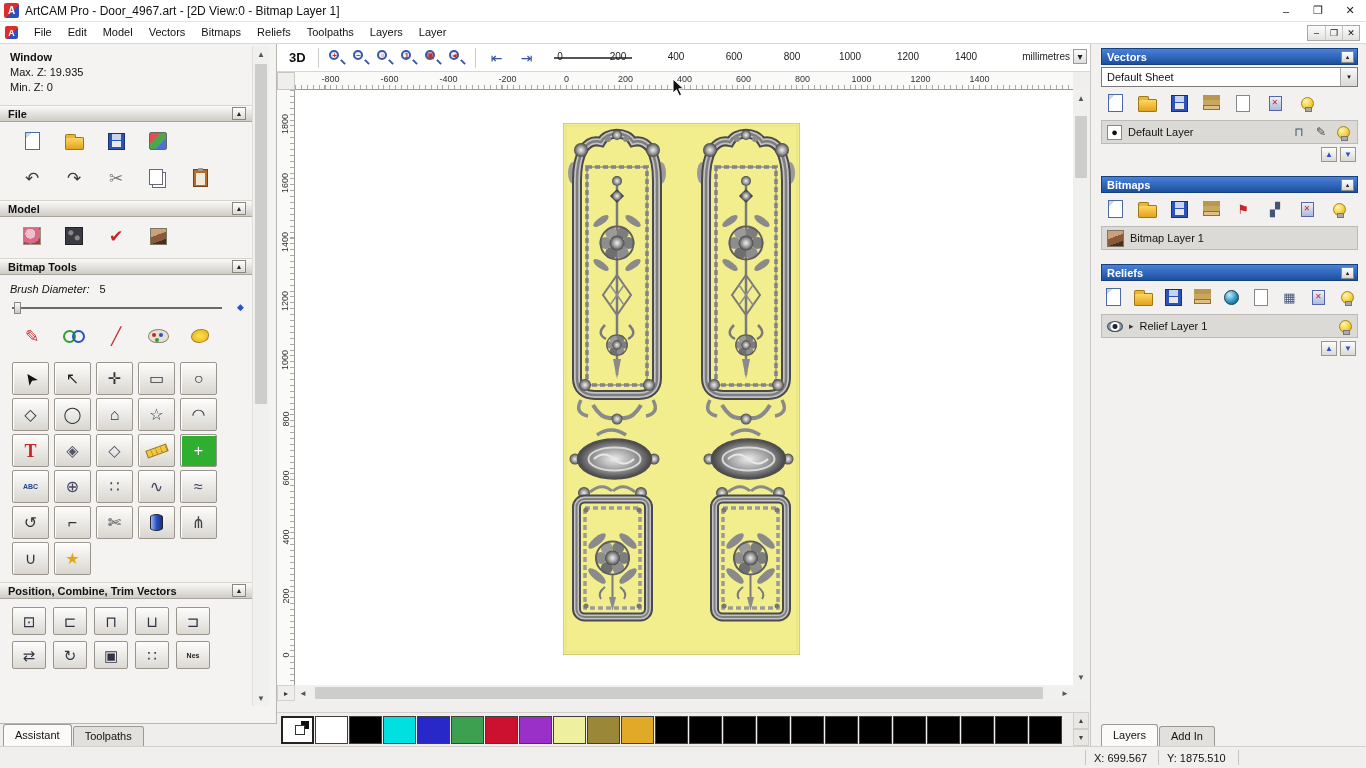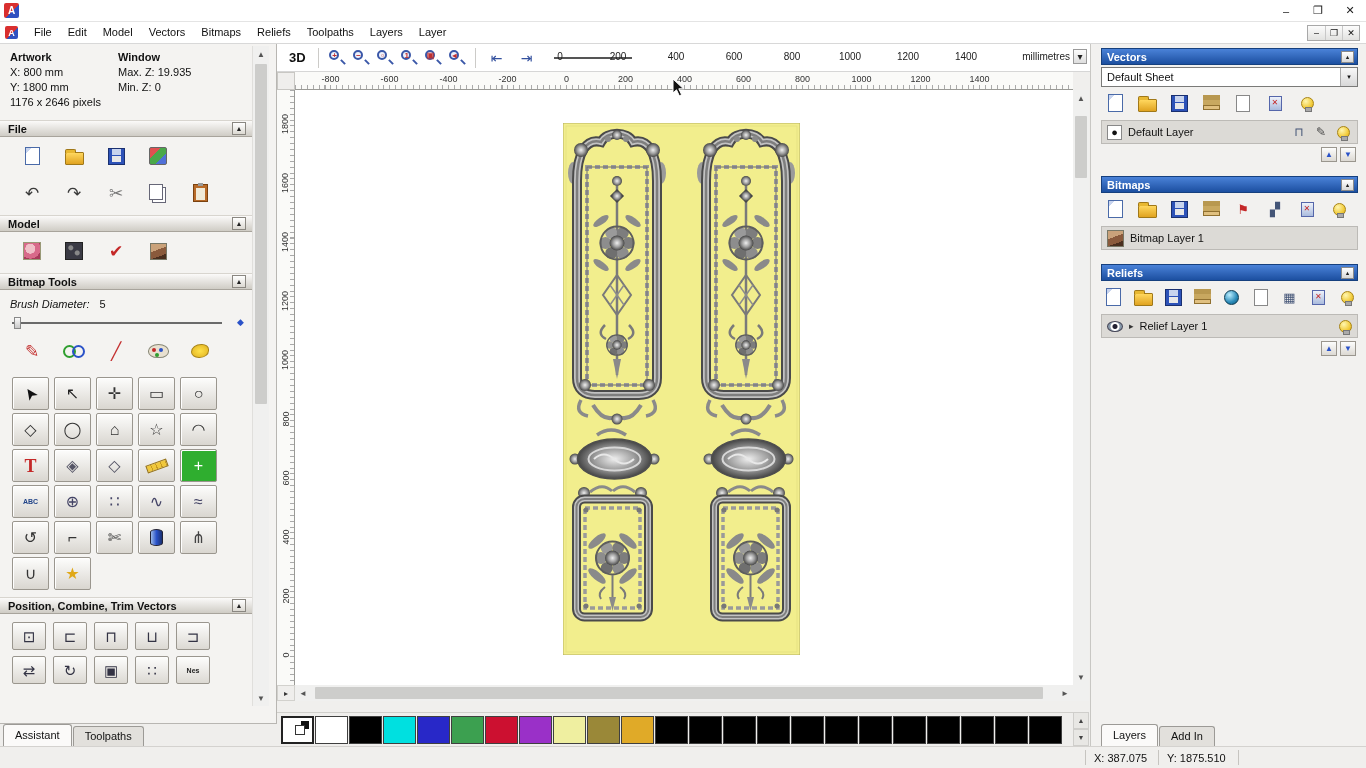--- a/index.html
+++ b/index.html
@@ -144,20 +144,21 @@
   .ic-bulb{width:13px;height:13px;border-radius:50%;background:radial-gradient(circle at 35% 30%,#fff6b0,#f2cc3c 60%,#d0a018);border:1px solid #a88414;position:relative}
   .ic-bulb::after{content:"";position:absolute;left:3px;bottom:-3px;width:5px;height:3px;background:#aaa;border:1px solid #777}
   .ic-sphere{width:15px;height:15px;border-radius:50%;background:radial-gradient(circle at 35% 30%,#bbeeff,#2a8ab8 60%,#125a7a);border:1px solid #0a3a52}
   .ic-eye{width:16px;height:11px;border-radius:50%;border:1px solid #445;background:radial-gradient(circle,#223 0 2px,#fff 3px 4px,#8899aa 5px)}
 </style>
 </head>
 <body>
 
 <div class="titlebar">
   <span class="appicon">A</span>
+  <span class="titletext">ArtCAM Pro - Door_4967.art - [2D View:0 - Bitmap Layer 1]</span>
   <div class="wctrl">
     <span class="wbtn">–</span>
     <span class="wbtn">❐</span>
     <span class="wbtn">✕</span>
   </div>
 </div>
 
 <div class="menubar">
   <span class="appicon" style="width:13px;height:13px;font-size:9px">A</span>
   <div class="menus">
@@ -175,26 +176,20 @@
     <span class="mdibtn">–</span>
     <span class="mdibtn">❐</span>
     <span class="mdibtn">✕</span>
   </div>
 </div>
 
 <div id="leftpanel">
   <div class="acontent">
 
     <div class="pinfo">
-      <div class="pcol1">
-        <div class="plabel">Artwork</div>
-        <div>X: 800 mm</div>
-        <div>Y: 1800 mm</div>
-        <div>1176 x 2646 pixels</div>
-      </div>
       <div class="pcol2">
         <div class="plabel">Window</div>
         <div>Max. Z: 19.935</div>
         <div>Min. Z: 0</div>
       </div>
     </div>
 
     <div class="sech">
       <span>File</span>
       <button class="hbtn">▲</button>
@@ -799,16 +794,16 @@
     </div>
   </div>
 
   <div class="rtabs">
     <span class="tab active">Layers</span>
       <span class="tab">Add In</span>
   </div>
 </div>
 
 <div id="statusbar">
-  <div class="scell stx">X: 387.075</div>
+  <div class="scell stx">X: 699.567</div>
   <div class="scell sty">Y: 1875.510</div>
   <div class="scell stz"></div>
 </div>
 
 </body></html>

